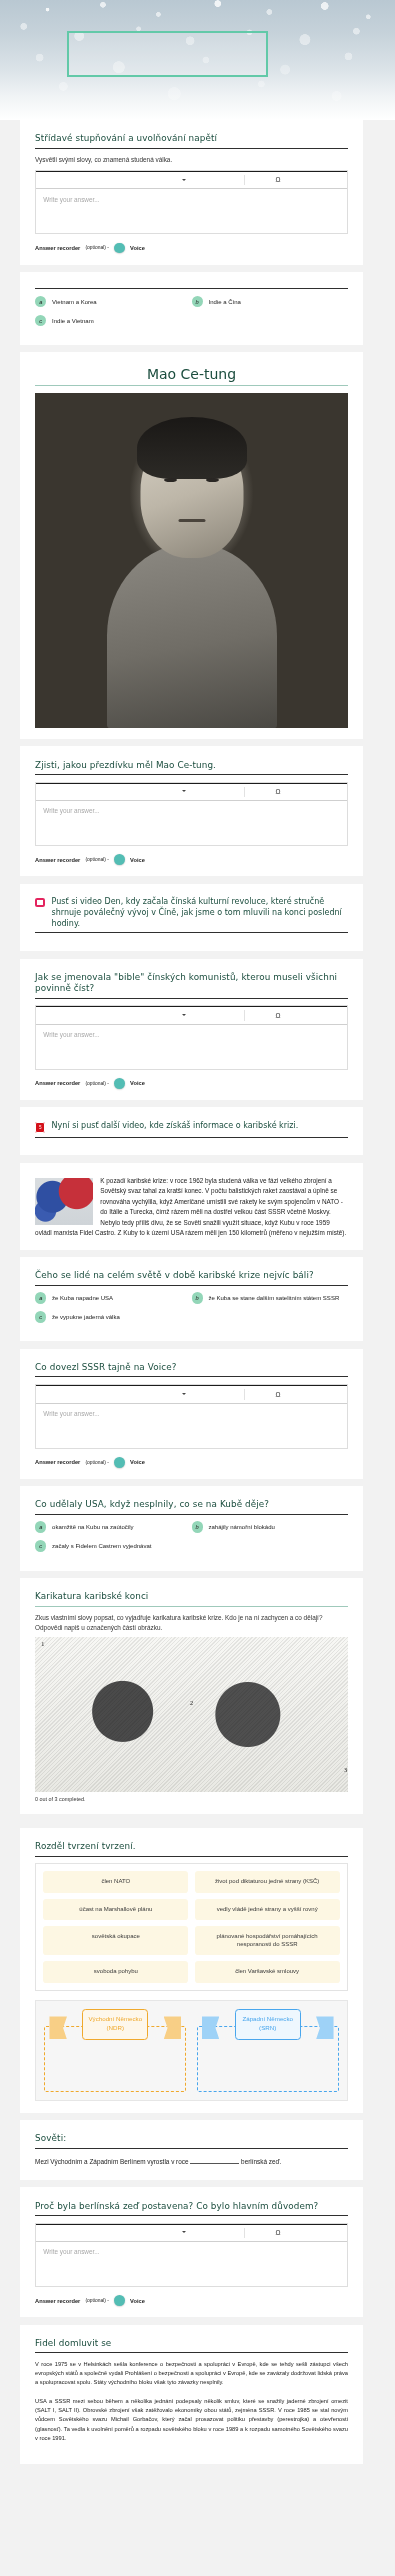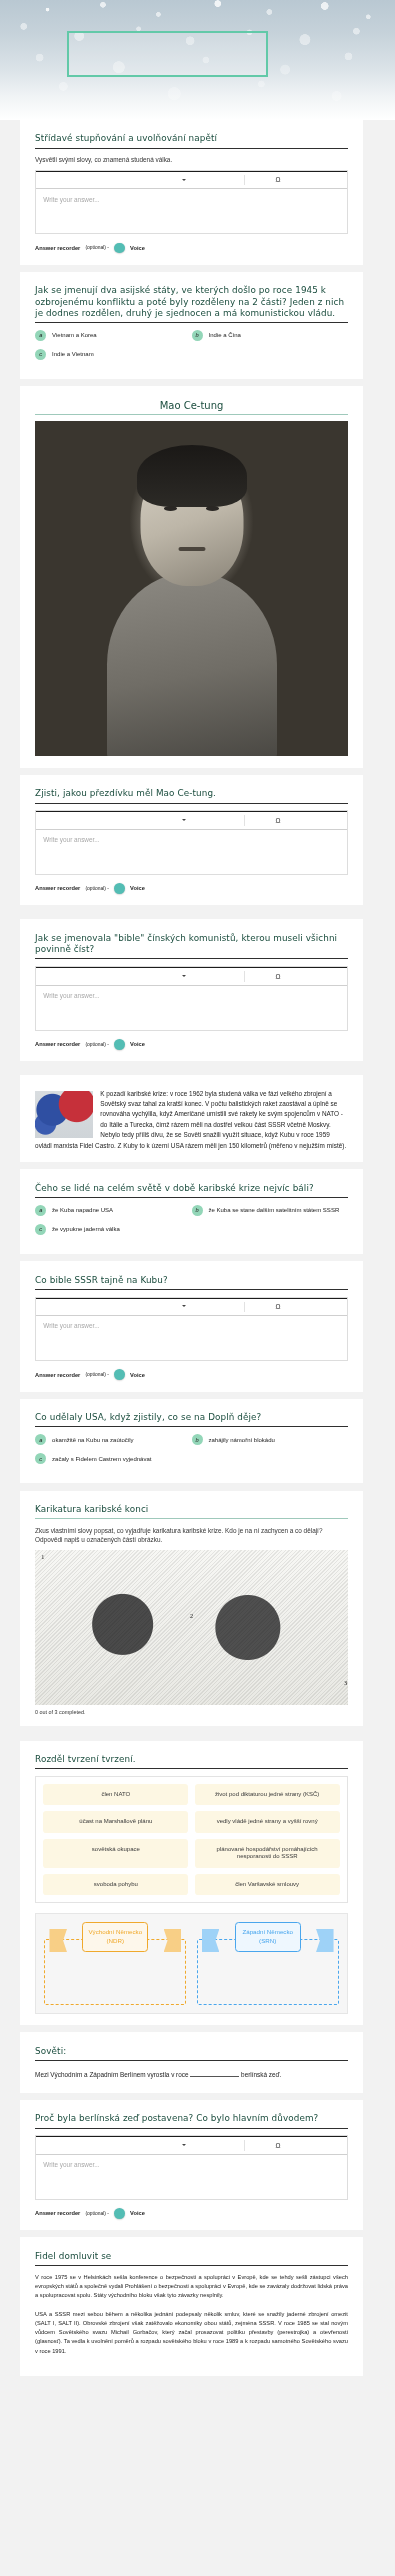--- a/index.html
+++ b/index.html
@@ -130,21 +130,21 @@
     display:flex;align-items:center;justify-content:center;
     flex:0 0 auto;
     font-style:italic;
   }
   .mc-label { font-size:6px; color:#222; line-height:1.4; padding-top:1.5px; }
 
   
   .figcap {
     text-align:center;
     font-family:"DejaVu Sans", sans-serif;
-    font-size:10px;
+    font-size:14px;
     color:#1b4d3e;
     margin:0 0 3.1px 0;
   }
   .mao {
     width:100%; height:335px;
     background:
       radial-gradient(ellipse 62px 77px at 50% 30%, #cfc9bd 0%, #b5ada0 40%, #6f6a61 70%, #3a362f 100%),
       linear-gradient(180deg,#1b1b19 0%,#232320 40%,#2b2a27 100%);
       position:relative; overflow:hidden;
   }
@@ -287,21 +287,20 @@
     <div class="recorder">
       <span>Answer recorder</span>
       <span class="opt">(optional) -</span>
       <span class="mic"></span>
       <span>Voice</span>
     </div>
   </div>
   <div class="gap"></div>
 
   <div class="card">
-    <h2 class="qtitle">Jak se jmenují dva asijské státy, ve kterých došlo po roce 1945 k ozbrojenému konfliktu a poté byly rozděleny na 2 části? Jeden z nich je dodnes rozdělen, druhý je sjednocen a má komunistickou vládu.</h2>
     <div class="rule"></div>
     <div class="mc">
       <div class="mc-item">
         <span class="bullet">a</span>
         <span class="mc-label">Vietnam a Korea</span>
       </div>
       <div class="mc-item">
         <span class="bullet">b</span>
         <span class="mc-label">Indie a Čína</span>
       </div>
@@ -339,20 +338,27 @@
     </div>
     <div class="recorder">
       <span>Answer recorder</span>
       <span class="opt">(optional) -</span>
       <span class="mic"></span>
       <span>Voice</span>
     </div>
   </div>
   <div class="gap"></div>
 
+  <div class="card">
+    <div class="task">
+      <span class="yt"></span>
+      <span class="tx">Pusť si video Den, kdy začala čínská kulturní revoluce, které stručně shrnuje poválečný vývoj v Číně, jak jsme o tom mluvili na konci poslední hodiny.</span>
+    </div>
+    <div class="rule"></div>
+  </div>
   <div class="gap"></div>
 
   <div class="card">
     <h2 class="qtitle">Jak se jmenovala "bible" čínských komunistů, kterou museli všichni povinně číst?</h2>
     <div class="rule"></div>
     <div class="editor">
       <div class="toolbar tb-bottom">
         <span class="tb-caret"></span>
         <span class="tb-div"></span>
         <span class="tb-omega">Ω</span>
@@ -361,20 +367,27 @@
     </div>
     <div class="recorder">
       <span>Answer recorder</span>
       <span class="opt">(optional) -</span>
       <span class="mic"></span>
       <span>Voice</span>
     </div>
   </div>
   <div class="gap"></div>
 
+  <div class="card">
+    <div class="task">
+      <span class="flagico">5</span>
+      <span class="tx">Nyní si pusť další video, kde získáš informace o karibské krizi.</span>
+    </div>
+    <div class="rule"></div>
+  </div>
   <div class="gap"></div>
 
   <div class="card clearfix">
     <div class="euromap"></div>
     <div class="flowtext">K pozadí karibské krize: v roce 1962 byla studená válka ve fázi velkého zbrojení a Sovětský svaz tahal za kratší konec. V počtu balistických raket zaostával a úplně se rovnováha vychýlila, když Američané umístili své rakety ke svým spojencům v NATO - do Itálie a Turecka, čímž rázem měli na dostřel velkou část SSSR včetně Moskvy. Nebylo tedy příliš divu, že se Sověti snažili využít situace, když Kubu v roce 1959 ovládl marxista Fidel Castro. Z Kuby to k území USA rázem měli jen 150 kilometrů (měřeno v nejužším místě).</div>
   </div>
   <div class="gap"></div>
 
   <div class="card">
     <h2 class="qtitle">Čeho se lidé na celém světě v době karibské krize nejvíc báli?</h2>
@@ -390,41 +403,41 @@
       </div>
       <div class="mc-item">
         <span class="bullet">c</span>
         <span class="mc-label">že vypukne jaderná válka</span>
       </div>
     </div>
   </div>
   <div class="gap"></div>
 
   <div class="card">
-    <h2 class="qtitle">Co bible SSSR tajně na Kubu?</h2>
+    <h2 class="qtitle">Co dovezl SSSR tajně na Voice?</h2>
     <div class="rule"></div>
     <div class="editor">
       <div class="toolbar tb-bottom">
         <span class="tb-caret"></span>
         <span class="tb-div"></span>
         <span class="tb-omega">Ω</span>
       </div>
       <div class="ta">Write your answer...</div>
     </div>
     <div class="recorder">
       <span>Answer recorder</span>
       <span class="opt">(optional) -</span>
       <span class="mic"></span>
       <span>Voice</span>
     </div>
   </div>
   <div class="gap"></div>
 
   <div class="card">
-    <h2 class="qtitle">Co udělaly USA, když zjistily, co se na Doplň děje?</h2>
+    <h2 class="qtitle">Co udělaly USA, když nesplnily, co se na Kubě děje?</h2>
     <div class="rule"></div>
     <div class="mc">
       <div class="mc-item">
         <span class="bullet">a</span>
         <span class="mc-label">okamžitě na Kubu na zaútočily</span>
       </div>
       <div class="mc-item">
         <span class="bullet">b</span>
         <span class="mc-label">zahájily námořní blokádu</span>
       </div>

